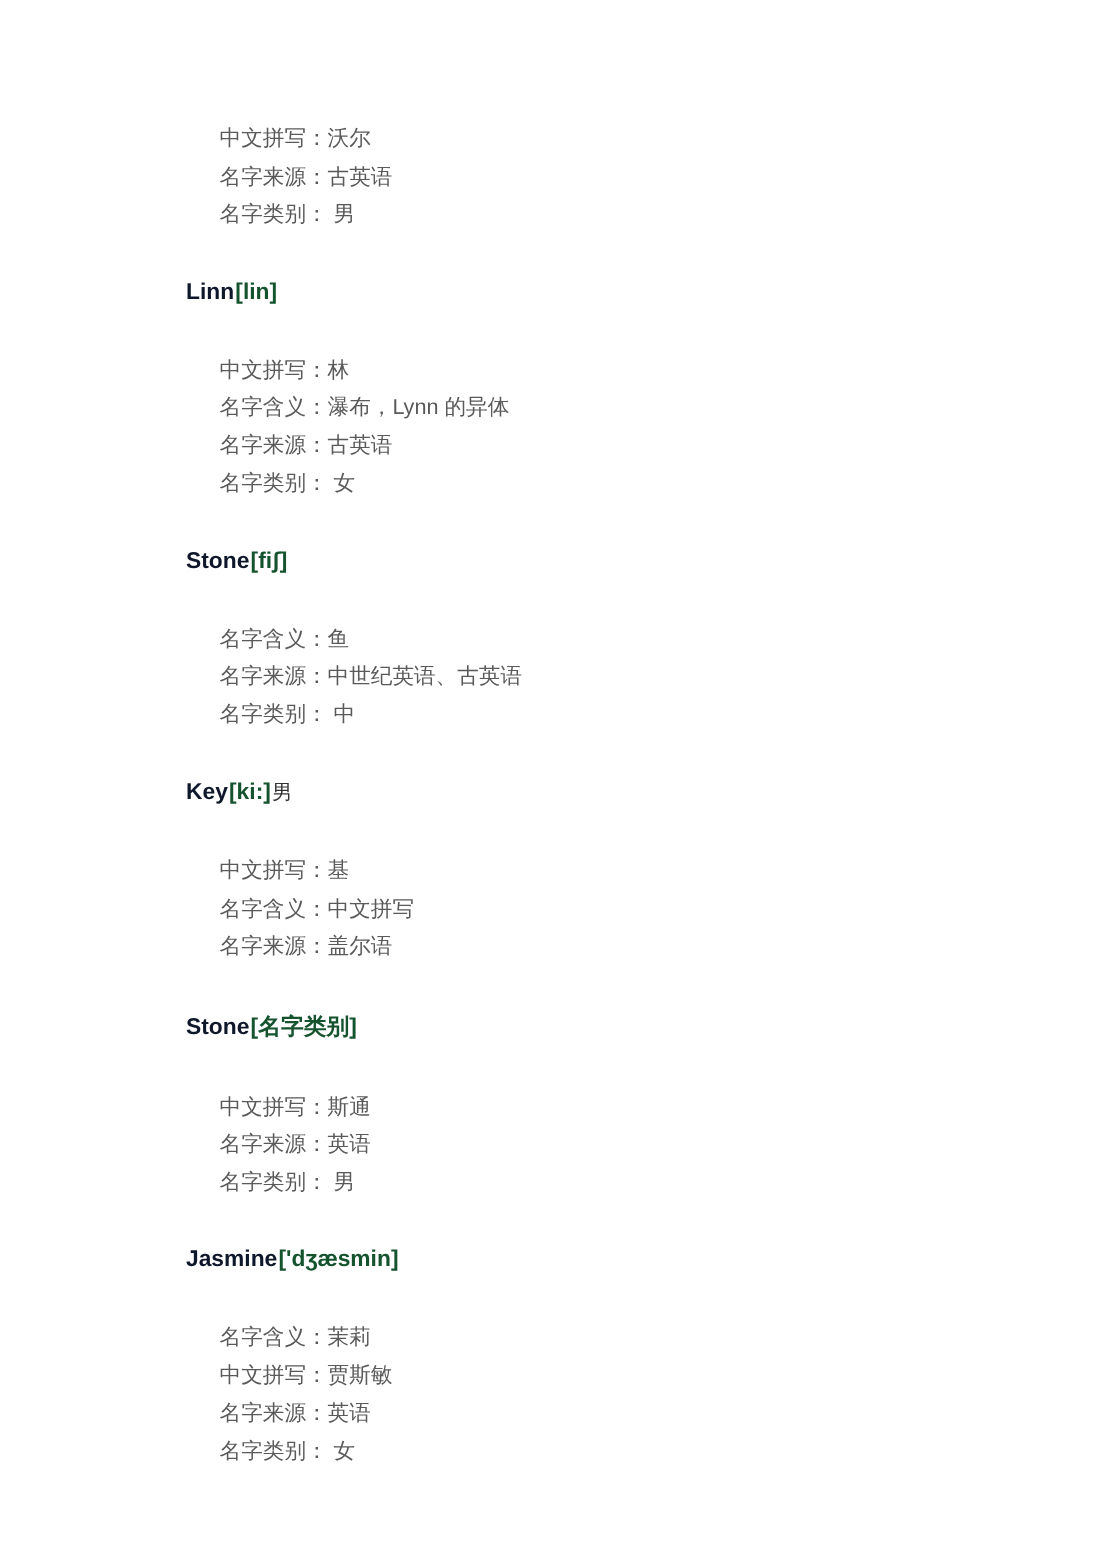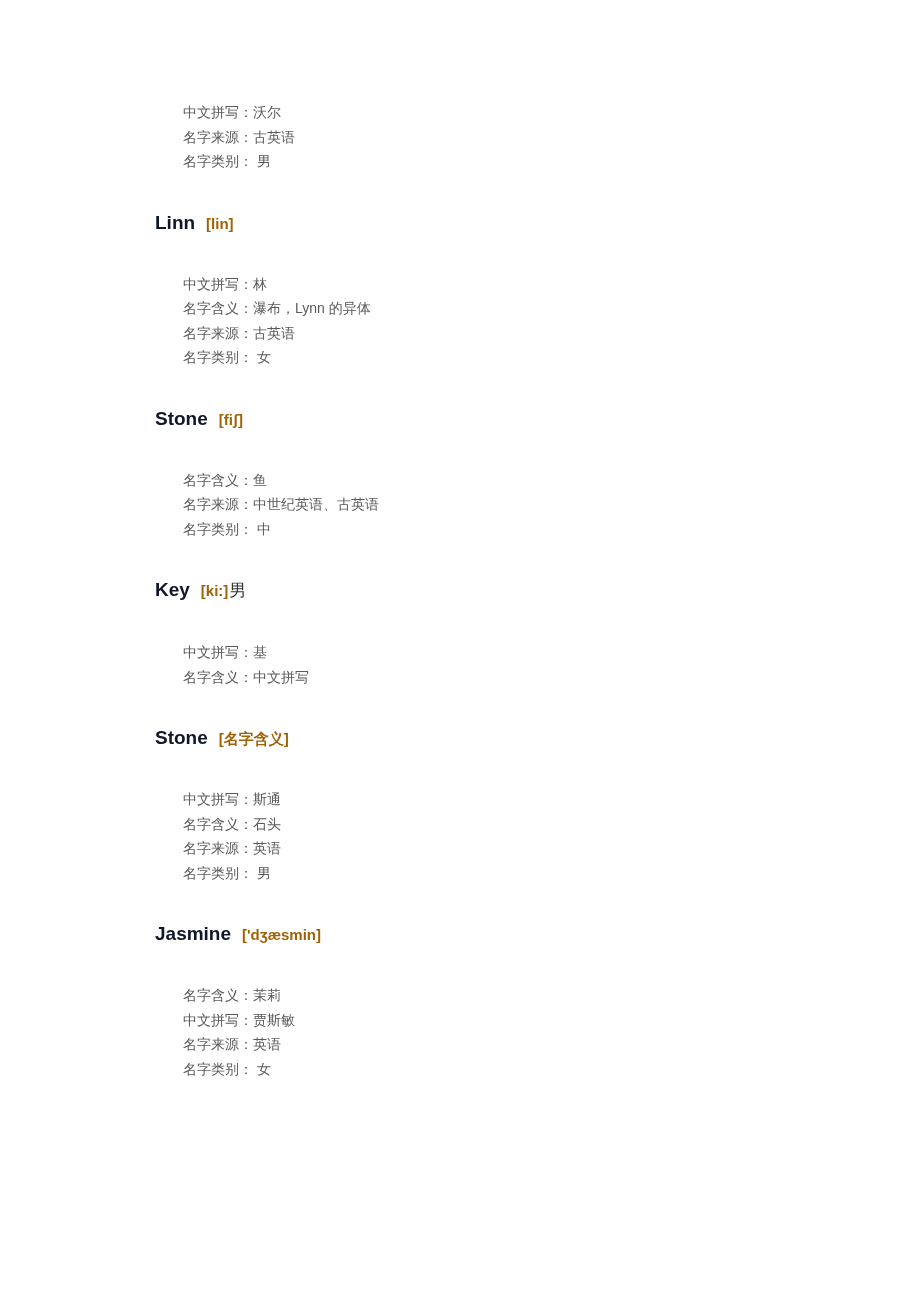--- a/index.html
+++ b/index.html
@@ -20,38 +20,38 @@
     display: flex;
     align-items: baseline;
   }
   .name {
     color: #0f172a;
     font-weight: bold;
     font-size: 19px;
     font-family: Verdana, Arial, sans-serif;
   }
   .pron {
-    color: #a16207;
+    color: #14532d;
     font-weight: bold;
-    font-size: 15px;
+    font-size: 19px;
     font-family: Verdana, Arial, sans-serif;
-    margin-left: 11px;
+    margin-left: 1px;
   }
   .suffix {
     color: #333;
     font-size: 17px;
     font-weight: normal;
     margin-left: 1px;
   }
   .details {
     padding-left: 28px;
   }
   .row {
     color: #5a5a5a;
-    font-size: 14px;
+    font-size: 18px;
     line-height: 1.75;
   }
 </style>
 </head>
 <body>
 
 <div class="page" id="container">
     <div class="entry">
       <div class="details">
         <div class="row"><span>中文拼写：</span><span>沃尔</span></div>
@@ -84,30 +84,30 @@
     </div>
     <div class="entry">
       <div class="heading">
         <span class="name">Key</span>
         <span class="pron">[ki:]</span>
         <span class="suffix">男</span>
       </div>
       <div class="details">
         <div class="row"><span>中文拼写：</span><span>基</span></div>
         <div class="row"><span>名字含义：</span><span>中文拼写</span></div>
+        <div class="row"><span>名字来源：</span><span>盖尔语</span></div>
       </div>
     </div>
     <div class="entry">
       <div class="heading">
         <span class="name">Stone</span>
-        <span class="pron">[名字含义]</span>
+        <span class="pron">[名字类别]</span>
       </div>
       <div class="details">
         <div class="row"><span>中文拼写：</span><span>斯通</span></div>
-        <div class="row"><span>名字含义：</span><span>石头</span></div>
         <div class="row"><span>名字来源：</span><span>英语</span></div>
         <div class="row"><span>名字类别： </span><span>男</span></div>
       </div>
     </div>
     <div class="entry">
       <div class="heading">
         <span class="name">Jasmine</span>
         <span class="pron">['dʒæsmin]</span>
       </div>
       <div class="details">

